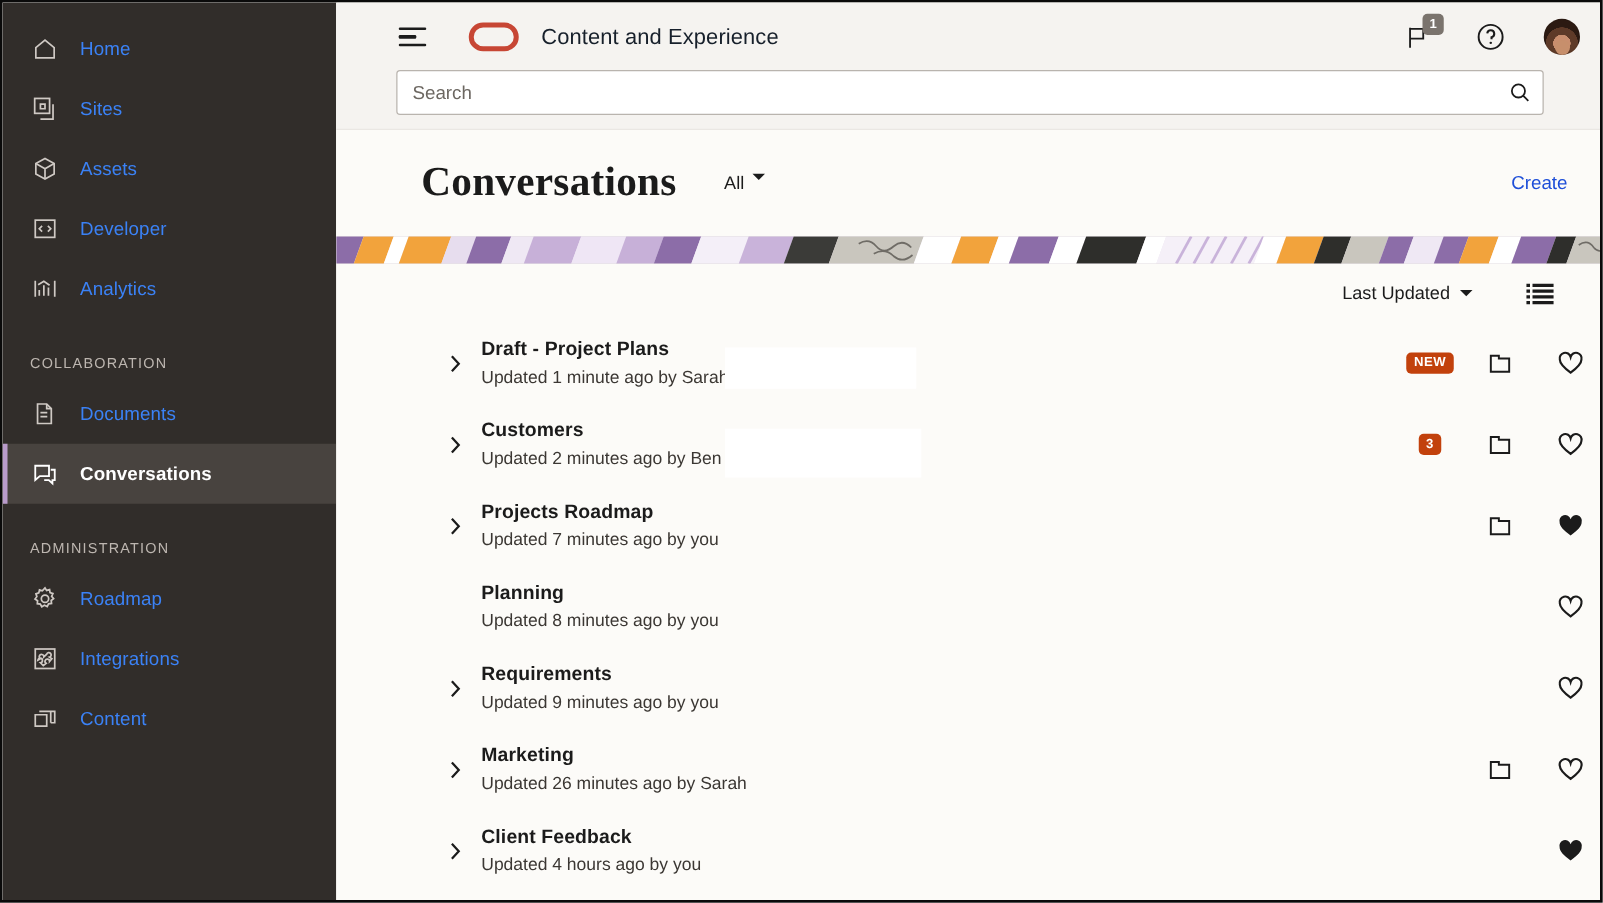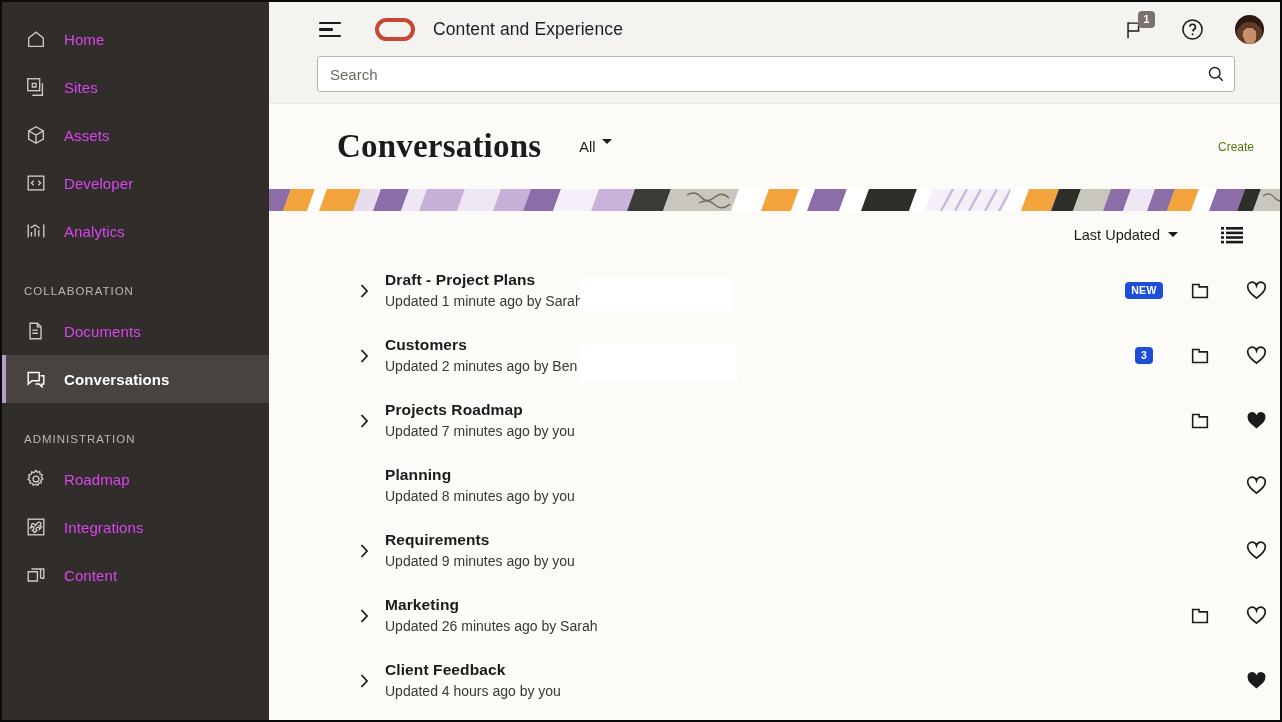--- a/index.html
+++ b/index.html
@@ -39,21 +39,21 @@
     width: 24px; height: 24px;
     flex: 0 0 24px;
     display: flex;
     align-items: center;
     justify-content: center;
     margin-right: 16px;
   }
   .nav-item .nav-icon svg { display: block; }
   .nav-label {
     font-size: 15px;
-    color: #d946ef;
+    color: #3b82f6;
     letter-spacing: .1px;
     white-space: nowrap;
   }
   .nav-item.active {
     background: #48433F;
   }
   .nav-item.active::before {
     content: "";
     position: absolute;
     left: 0; top: 0; bottom: 0;
@@ -215,22 +215,22 @@
   .caret-down {
     width: 0; height: 0;
     border-left: 5px solid transparent;
     border-right: 5px solid transparent;
     border-top: 5.5px solid #1B1B1B;
   }
   #create-btn {
     position: absolute;
     right: 22px; top: 50%;
     transform: translateY(-50%);
-    font-size: 12px;
-    color: #4d7c0f;
+    font-size: 15px;
+    color: #1d4ed8;
     background: none; border: none;
     cursor: pointer;
     font-family: "Liberation Sans", sans-serif;
     padding: 6px 8px;
   }
 
   
   #banner {
     position: relative;
     height: 22px;
@@ -304,21 +304,21 @@
   }
   .act {
     width: 56px;
     display: flex;
     align-items: center;
     justify-content: center;
     height: 100%;
   }
   .act.clickable { cursor: pointer; }
   .pill {
-    background: #1d4ed8;
+    background: #c2410c;
     color: #FFFFFF;
     border-radius: 4px;
     font-size: 10.5px;
     font-weight: bold;
     letter-spacing: .4px;
     padding: 3px 6px;
     line-height: 1;
   }
   .mask-box {
     position: absolute;

